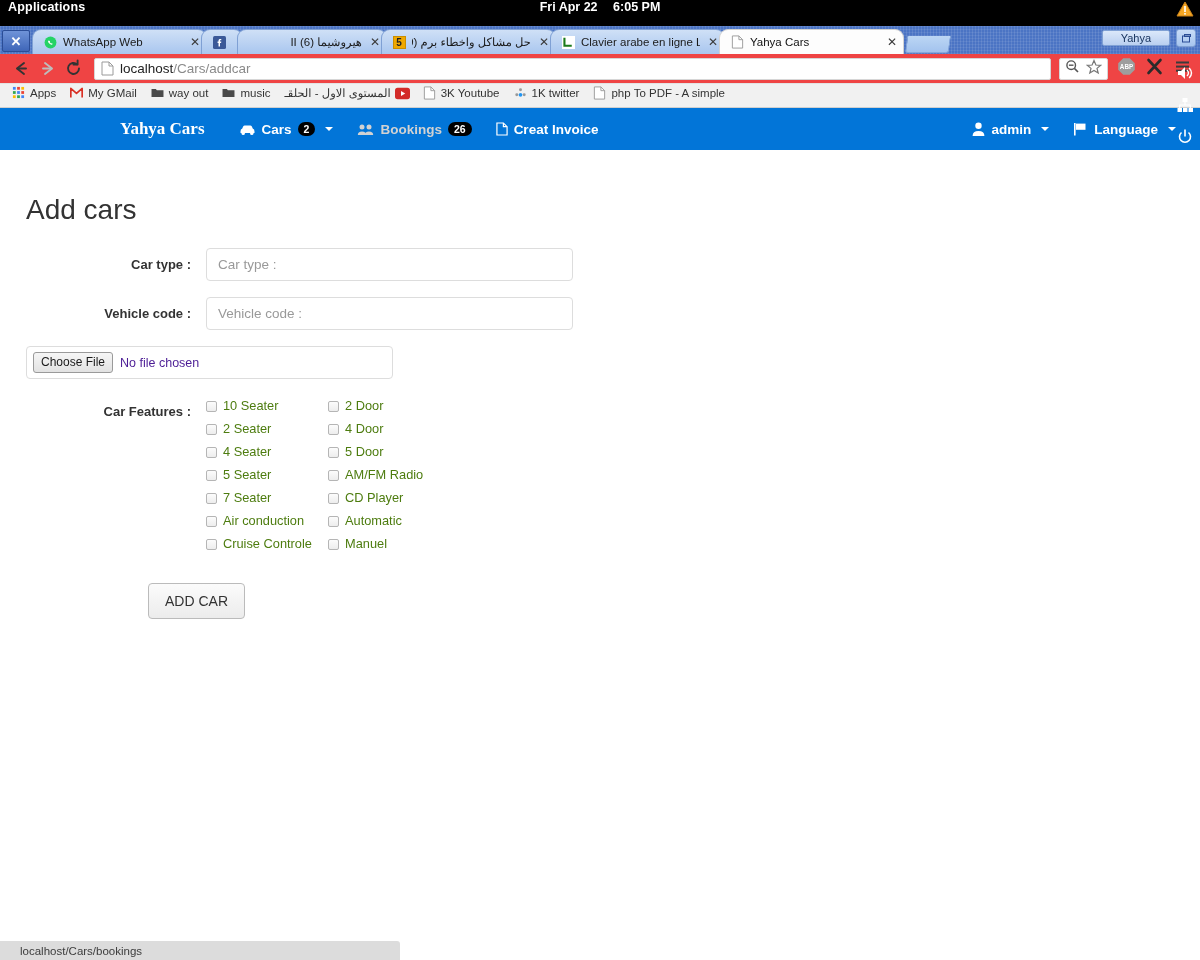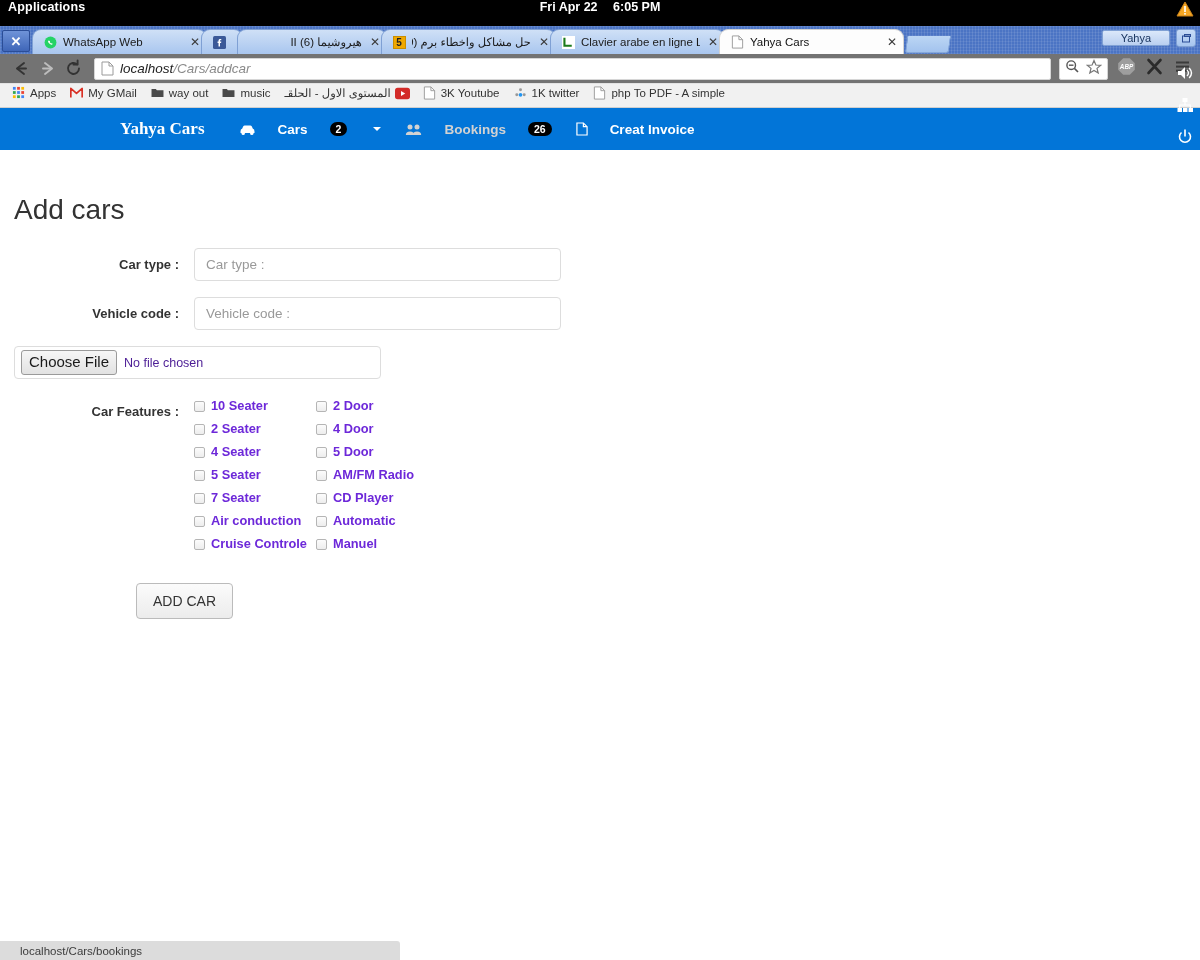--- a/index.html
+++ b/index.html
@@ -109,25 +109,24 @@
   .winbtn {
     width: 20px; height: 18px;
     border: 1px solid #7fa0d4; border-radius: 3px;
     background: linear-gradient(#c8dcf7, #a6c5ef);
     display: flex; align-items: center; justify-content: center;
   }
 
   
   #toolbar {
     height: 30px; width: 100%;
-    background: #737373;
+    background: #ef4444;
     border-bottom: 1px solid #e3e3e3;
     display: flex; align-items: center;
     padding: 0 8px;
-    font-style: italic;
   }
   .navbtn { width: 26px; height: 26px; display: flex; align-items: center; justify-content: center; }
   #omnibox {
     flex: 1 1 auto; height: 22px; margin: 0 6px 0 8px;
     background: #fff; border: 1px solid #d6d6d6; border-radius: 2px;
     display: flex; align-items: center; padding: 0 6px;
     font-size: 13.5px;
   }
   #omnibox .pageicon { margin-right: 6px; display: flex; }
   .url-host { color: #222; }
@@ -160,38 +159,38 @@
     display: flex; align-items: center;
     padding: 0 12px;
     color: #fff;
   }
   .brand {
     font-family: "Liberation Serif", serif;
     font-weight: bold; font-size: 17px;
     color: #fff; margin-left: 108px; margin-right: 22px;
   }
   .navlink {
-    display: flex; align-items: center; gap: 22px;
+    display: flex; align-items: center; gap: 6px;
     color: #fff; font-size: 13.5px; font-weight: bold;
     padding: 0 12px; height: 42px;
   }
   .navlink.muted { color: #d2d2d2; }
   .badge {
     background: #000; color: #fff;
     border-radius: 9px; font-size: 10.5px; font-weight: bold;
     padding: 2px 6px; line-height: 1; min-width: 17px; text-align: center;
   }
   .caret {
     width: 0; height: 0; margin-left: 4px;
     border-left: 4px solid transparent; border-right: 4px solid transparent;
     border-top: 4px solid #fff;
   }
   .navspacer { flex: 1 1 auto; }
 
-  #content { padding: 0 14px; }
+  #content { padding: 0 26px; }
   h1.page-title {
     font-size: 28px; font-weight: normal; color: #333;
     margin: 44px 0 22px 0;
     font-family: "Liberation Sans", sans-serif;
   }
   .form-row { display: flex; align-items: flex-start; margin-bottom: 15px; }
   .form-label {
     width: 180px; text-align: right; padding-right: 15px;
     font-size: 13px; font-weight: bold; color: #333;
     line-height: 34px;
@@ -209,38 +208,38 @@
   .filebox {
     width: 367px; height: 33px;
     border: 1px solid #ddd; border-radius: 4px;
     padding: 0 6px;
     display: flex; align-items: center; gap: 7px;
     background: #fff;
   }
   .choosefile {
     border: 1px solid #9a9a9a; border-radius: 3px;
     background: linear-gradient(#f6f6f6, #e2e2e2);
-    font-size: 15px; color: #1a1a1a;
+    font-size: 12px; color: #1a1a1a;
     padding: 2px 7px; line-height: 1.25;
   }
   .filename { font-size: 12.5px; color: #4c1d95; }
 
   .features { display: flex; padding-top: 4px; }
   .fcol { width: 122px; }
   .fitem {
     display: flex; align-items: flex-start; gap: 6px;
     margin-bottom: 7px;
   }
   .cb {
     width: 11px; height: 11px; margin-top: 3px;
     border: 1px solid #b5b5b5; border-radius: 2px;
     background: linear-gradient(#fcfcfc, #ededed);
     flex: 0 0 11px;
   }
-  .flabel { font-size: 12.8px; font-weight: bold; color: #6d28d9; line-height: 16px; }
+  .flabel { font-size: 12.8px; font-weight: normal; color: #4d7c0f; line-height: 16px; }
 
   .submit-row { margin: 24px 0 0 122px; }
   .btn-add {
     border: 1px solid #bbb; border-radius: 4px;
     background: linear-gradient(#fbfbfb, #ececec);
     font-size: 14px; color: #333;
     padding: 9px 16px;
   }
 
   
@@ -577,20 +576,42 @@
             <span style="display: flex; align-items: center; justify-content: center; color: rgb(255, 255, 255);">
               <svg width="12" height="14" viewBox="0 0 13 15">
                 <path d="M1 1 h7 l4 4 v9 h-11 z" fill="none" stroke="#fff" stroke-width="1.3"></path>
                 <path d="M8 1 v4 h4" fill="none" stroke="#fff" stroke-width="1.3"></path>
               </svg>
             </span>
             <span>Creat Invoice</span>
           </a>
         </div>
       <div class="navspacer"></div>
+      <div id="navright-host" style="display:flex; align-items:center;">
+          <a class="navlink">
+            <span style="display: flex; align-items: center; justify-content: center;">
+              <svg width="13" height="14" viewBox="0 0 13 14">
+                <circle cx="6.5" cy="3.7" r="3.2" fill="#fff"></circle>
+                <path d="M0.6 14 q0-5 5.9-5 t5.9 5z" fill="#fff"></path>
+              </svg>
+            </span>
+            <span>admin</span>
+            <span class="caret"></span>
+          </a>
+          <a class="navlink">
+            <span style="display: flex; align-items: center; justify-content: center;">
+              <svg width="15" height="14" viewBox="0 0 15 14">
+                <rect x="1" y="1" width="1.6" height="12.5" fill="#fff"></rect>
+                <path d="M3 1.6 h9.5 v6.2 h-9.5z" fill="#fff"></path>
+              </svg>
+            </span>
+            <span>Language</span>
+            <span class="caret"></span>
+          </a>
+        </div>
     </div>
 
     <div id="content">
       <h1 class="page-title">Add cars</h1>
 
       <div class="form-row">
         <div class="form-label">Car type :</div>
         <div class="form-ctrl">
           <div class="inp">Car type :</div>
         </div>

